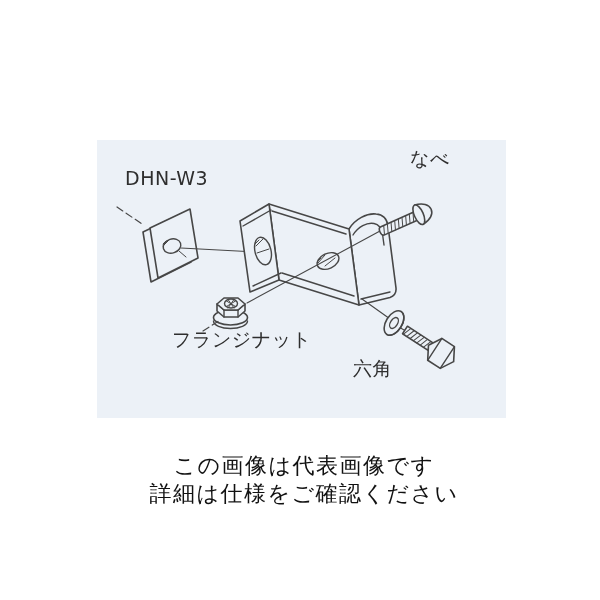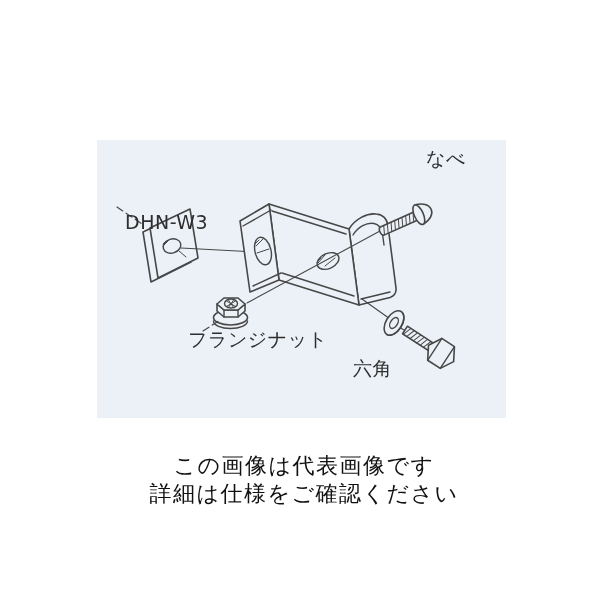--- a/index.html
+++ b/index.html
@@ -104,29 +104,29 @@
 
     <g transform="translate(308,190) rotate(33)">
       <path class="face" d="M0,-4.5 L30,-4.5 L30,4.5 L0,4.5 Z"></path>
       <path class="hatch" d="M4,-4.3 L1,4.3 M8,-4.3 L5,4.3 M12,-4.3 L9,4.3 M16,-4.3 L13,4.3 M20,-4.3 L17,4.3 M24,-4.3 L21,4.3 M28,-4.3 L25,4.3"></path>
       <polygon class="face" points="58,0 50.5,13 35.5,13 28,0 35.5,-13 50.5,-13"></polygon>
       <path class="edge" d="M35.5,-12.8 L35.5,12.8 M50.5,-12.8 L50.5,12.8"></path>
     </g>
   </svg>
 </div>
 
-<div class="lbl" style="left:125px;top:166px;margin-top:44px;">
+<div class="lbl" style="left:125px;top:166px;">
   <span>DHN-W3</span>
 </div>
 
-<div class="lbl" style="left:426px;top:146px;text-align:center;">
+<div class="lbl" style="left:410px;top:146px;text-align:center;">
   <span>なべ</span>
 </div>
 
-<div class="lbl" style="left:172px;top:327px;margin-left:16px;">
+<div class="lbl" style="left:172px;top:327px;">
   <span>フランジナット</span>
 </div>
 
 <div class="lbl" style="left:353px;top:356px;text-align:center;">
   <span>六角</span>
 </div>
 
 <div class="caption">
   <div>この画像は代表画像です</div>
   <div>詳細は仕様をご確認ください</div>

